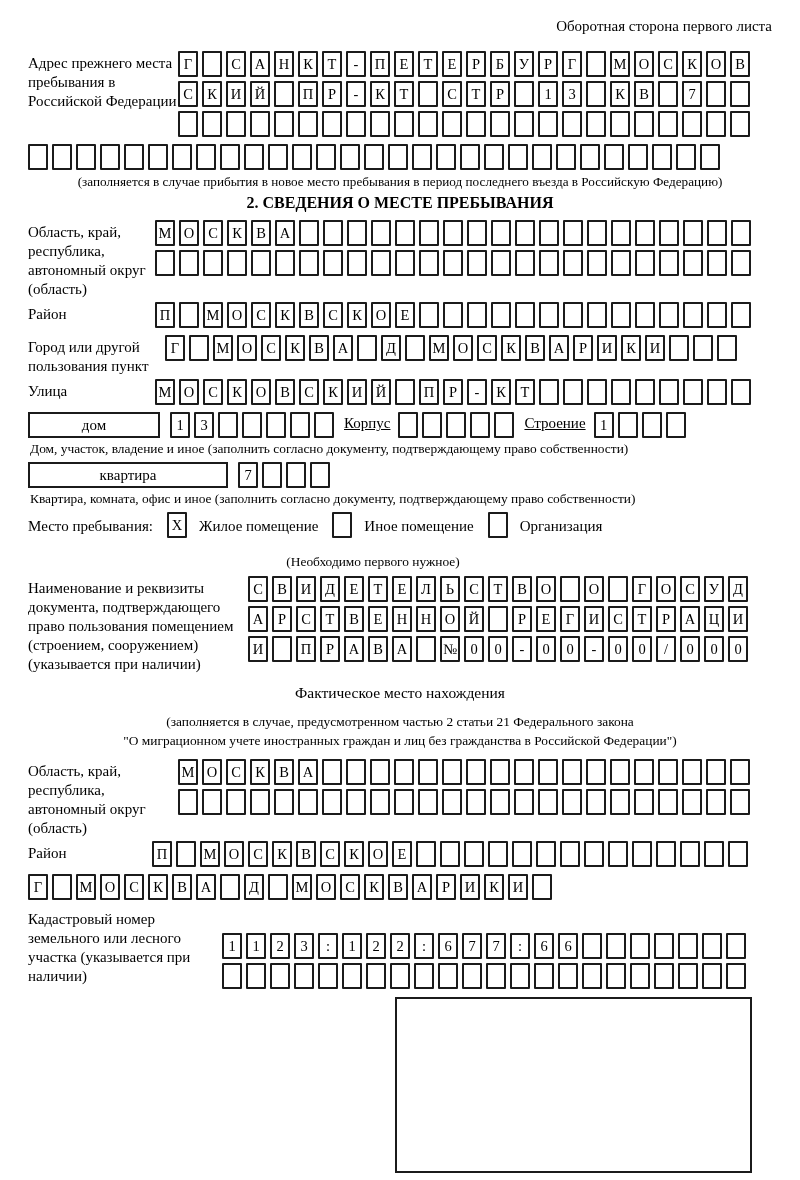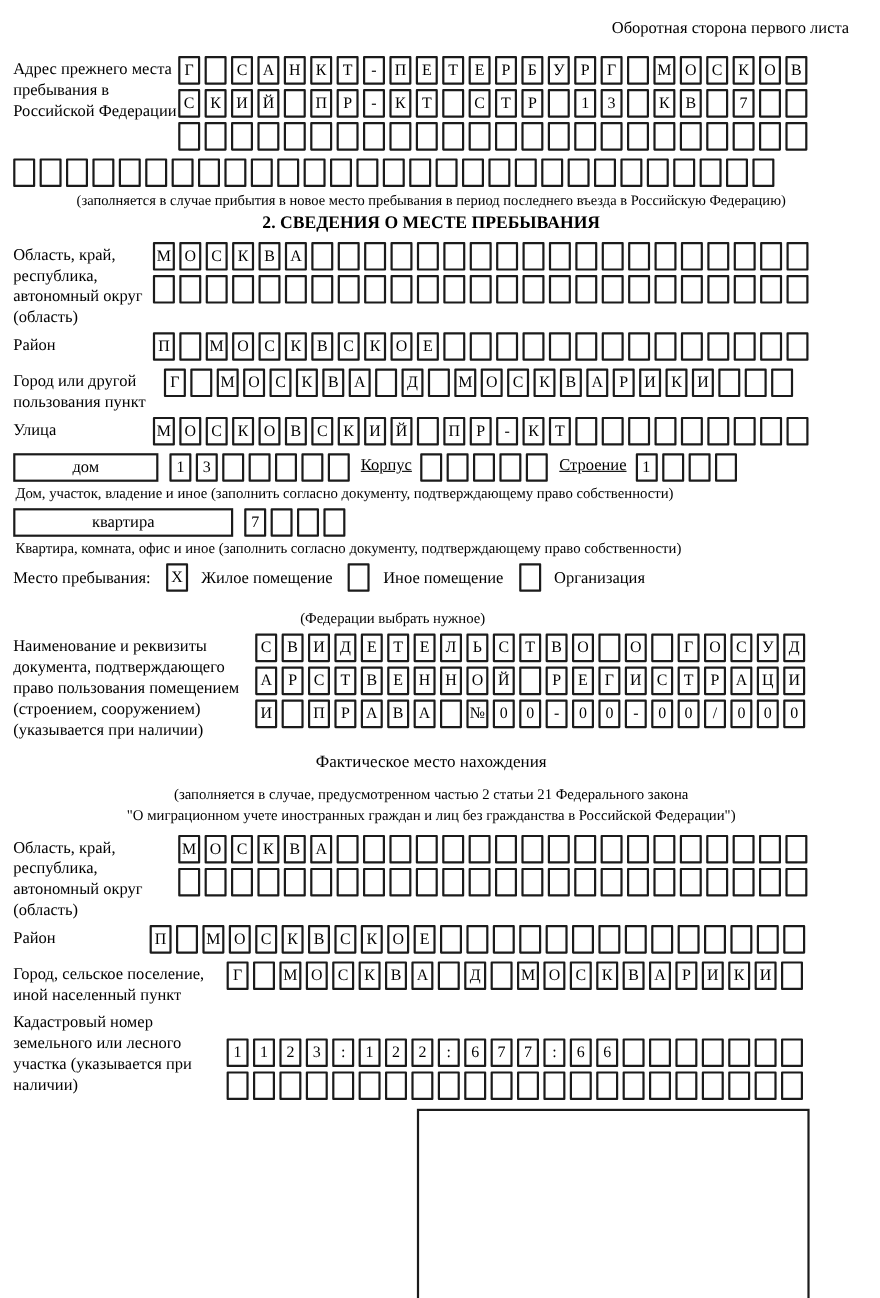--- a/index.html
+++ b/index.html
@@ -1,18 +1,18 @@
 <!DOCTYPE html>
 <html><head>
 <meta charset="utf-8">
 <style>
   html,body { margin:0; padding:0; background:#ffffff; }
   .page {
     width:800px; height:1180px; box-sizing:border-box;
-    padding:10px 28px 0 12px; overflow:hidden;
+    padding:10px 28px 0 28px; overflow:hidden;
     background:#ffffff; color:#000;
     font-family:"Liberation Serif","DejaVu Serif",serif;
     font-size:15px;
   }
   .header-note { text-align:right; font-size:15px; margin:8px 0 16px 0; }
   .row { display:flex; align-items:flex-start; margin-bottom:3px; }
   .label { flex-shrink:0; font-size:15px; line-height:19px; padding-top:3px; }
   .w150{width:150px}.w127{width:127px}.w137{width:137px}.w218{width:220px}
   .w194{width:194px}.w124{width:124px}
   .cellrow { white-space:nowrap; margin-bottom:4px; display:block; }
@@ -112,21 +112,21 @@
 
   <div class="mesto-row">
     <span class="opt-label">Место пребывания:</span>
     <span class="cell checkbox">X</span>
     <span class="opt-label">Жилое помещение</span>
     <span class="cell checkbox"></span>
     <span class="opt-label">Иное помещение</span>
     <span class="cell checkbox"></span>
     <span class="opt-label">Организация</span>
   </div>
-  <div class="mesto-note">(Федерации выбрать нужное)</div>
+  <div class="mesto-note">(Необходимо первого нужное)</div>
 
   <div class="row">
     <div class="label w218">Наименование и реквизиты документа, подтверждающего право пользования помещением (строением, сооружением) (указывается при наличии)</div>
     <div>
       <div class="cellrow"><span class="cell">С</span><span class="cell">В</span><span class="cell">И</span><span class="cell">Д</span><span class="cell">Е</span><span class="cell">Т</span><span class="cell">Е</span><span class="cell">Л</span><span class="cell">Ь</span><span class="cell">С</span><span class="cell">Т</span><span class="cell">В</span><span class="cell">О</span><span class="cell"></span><span class="cell">О</span><span class="cell"></span><span class="cell">Г</span><span class="cell">О</span><span class="cell">С</span><span class="cell">У</span><span class="cell">Д</span></div>
       <div class="cellrow"><span class="cell">А</span><span class="cell">Р</span><span class="cell">С</span><span class="cell">Т</span><span class="cell">В</span><span class="cell">Е</span><span class="cell">Н</span><span class="cell">Н</span><span class="cell">О</span><span class="cell">Й</span><span class="cell"></span><span class="cell">Р</span><span class="cell">Е</span><span class="cell">Г</span><span class="cell">И</span><span class="cell">С</span><span class="cell">Т</span><span class="cell">Р</span><span class="cell">А</span><span class="cell">Ц</span><span class="cell">И</span></div>
       <div class="cellrow"><span class="cell">И</span><span class="cell"></span><span class="cell">П</span><span class="cell">Р</span><span class="cell">А</span><span class="cell">В</span><span class="cell">А</span><span class="cell"></span><span class="cell">№</span><span class="cell">0</span><span class="cell">0</span><span class="cell">-</span><span class="cell">0</span><span class="cell">0</span><span class="cell">-</span><span class="cell">0</span><span class="cell">0</span><span class="cell">/</span><span class="cell">0</span><span class="cell">0</span><span class="cell">0</span></div>
     </div>
   </div>
 
@@ -141,21 +141,20 @@
       <div class="cellrow"><span class="cell"></span><span class="cell"></span><span class="cell"></span><span class="cell"></span><span class="cell"></span><span class="cell"></span><span class="cell"></span><span class="cell"></span><span class="cell"></span><span class="cell"></span><span class="cell"></span><span class="cell"></span><span class="cell"></span><span class="cell"></span><span class="cell"></span><span class="cell"></span><span class="cell"></span><span class="cell"></span><span class="cell"></span><span class="cell"></span><span class="cell"></span><span class="cell"></span><span class="cell"></span><span class="cell"></span></div>
     </div>
   </div>
 
   <div class="row">
     <div class="label w124">Район</div>
     <div class="cellrow"><span class="cell">П</span><span class="cell"></span><span class="cell">М</span><span class="cell">О</span><span class="cell">С</span><span class="cell">К</span><span class="cell">В</span><span class="cell">С</span><span class="cell">К</span><span class="cell">О</span><span class="cell">Е</span><span class="cell"></span><span class="cell"></span><span class="cell"></span><span class="cell"></span><span class="cell"></span><span class="cell"></span><span class="cell"></span><span class="cell"></span><span class="cell"></span><span class="cell"></span><span class="cell"></span><span class="cell"></span><span class="cell"></span><span class="cell"></span></div>
   </div>
 
   <div class="row">
-    <div class="label w194">Город, сельское поселение, иной населенный пункт</div>
     <div class="cellrow"><span class="cell">Г</span><span class="cell"></span><span class="cell">М</span><span class="cell">О</span><span class="cell">С</span><span class="cell">К</span><span class="cell">В</span><span class="cell">А</span><span class="cell"></span><span class="cell">Д</span><span class="cell"></span><span class="cell">М</span><span class="cell">О</span><span class="cell">С</span><span class="cell">К</span><span class="cell">В</span><span class="cell">А</span><span class="cell">Р</span><span class="cell">И</span><span class="cell">К</span><span class="cell">И</span><span class="cell"></span></div>
   </div>
 
   <div class="row">
     <div class="label w194">Кадастровый номер земельного или лесного участка (указывается при наличии)</div>
     <div class="kadastr-cells">
       <div class="cellrow"><span class="cell">1</span><span class="cell">1</span><span class="cell">2</span><span class="cell">3</span><span class="cell">:</span><span class="cell">1</span><span class="cell">2</span><span class="cell">2</span><span class="cell">:</span><span class="cell">6</span><span class="cell">7</span><span class="cell">7</span><span class="cell">:</span><span class="cell">6</span><span class="cell">6</span><span class="cell"></span><span class="cell"></span><span class="cell"></span><span class="cell"></span><span class="cell"></span><span class="cell"></span><span class="cell"></span></div>
       <div class="cellrow"><span class="cell"></span><span class="cell"></span><span class="cell"></span><span class="cell"></span><span class="cell"></span><span class="cell"></span><span class="cell"></span><span class="cell"></span><span class="cell"></span><span class="cell"></span><span class="cell"></span><span class="cell"></span><span class="cell"></span><span class="cell"></span><span class="cell"></span><span class="cell"></span><span class="cell"></span><span class="cell"></span><span class="cell"></span><span class="cell"></span><span class="cell"></span><span class="cell"></span></div>
     </div>
   </div>

